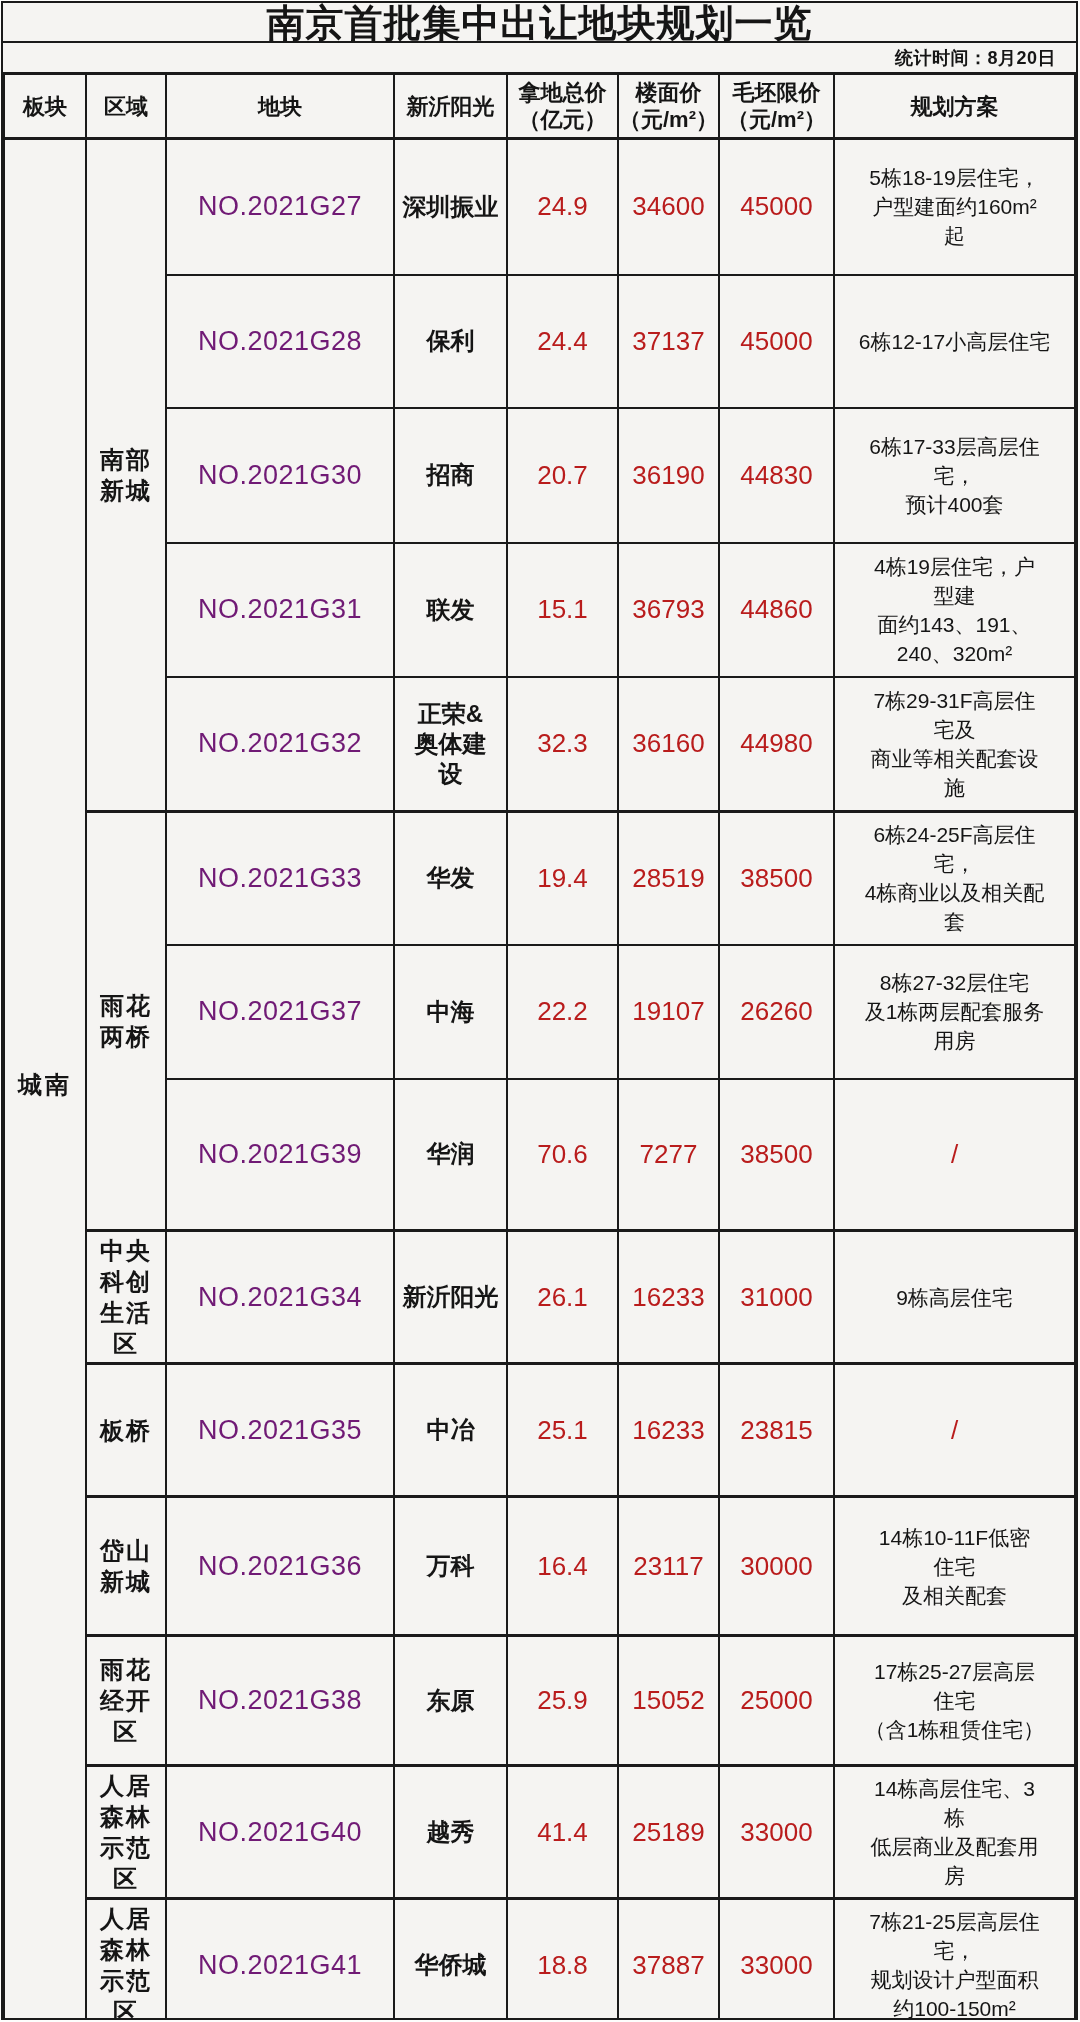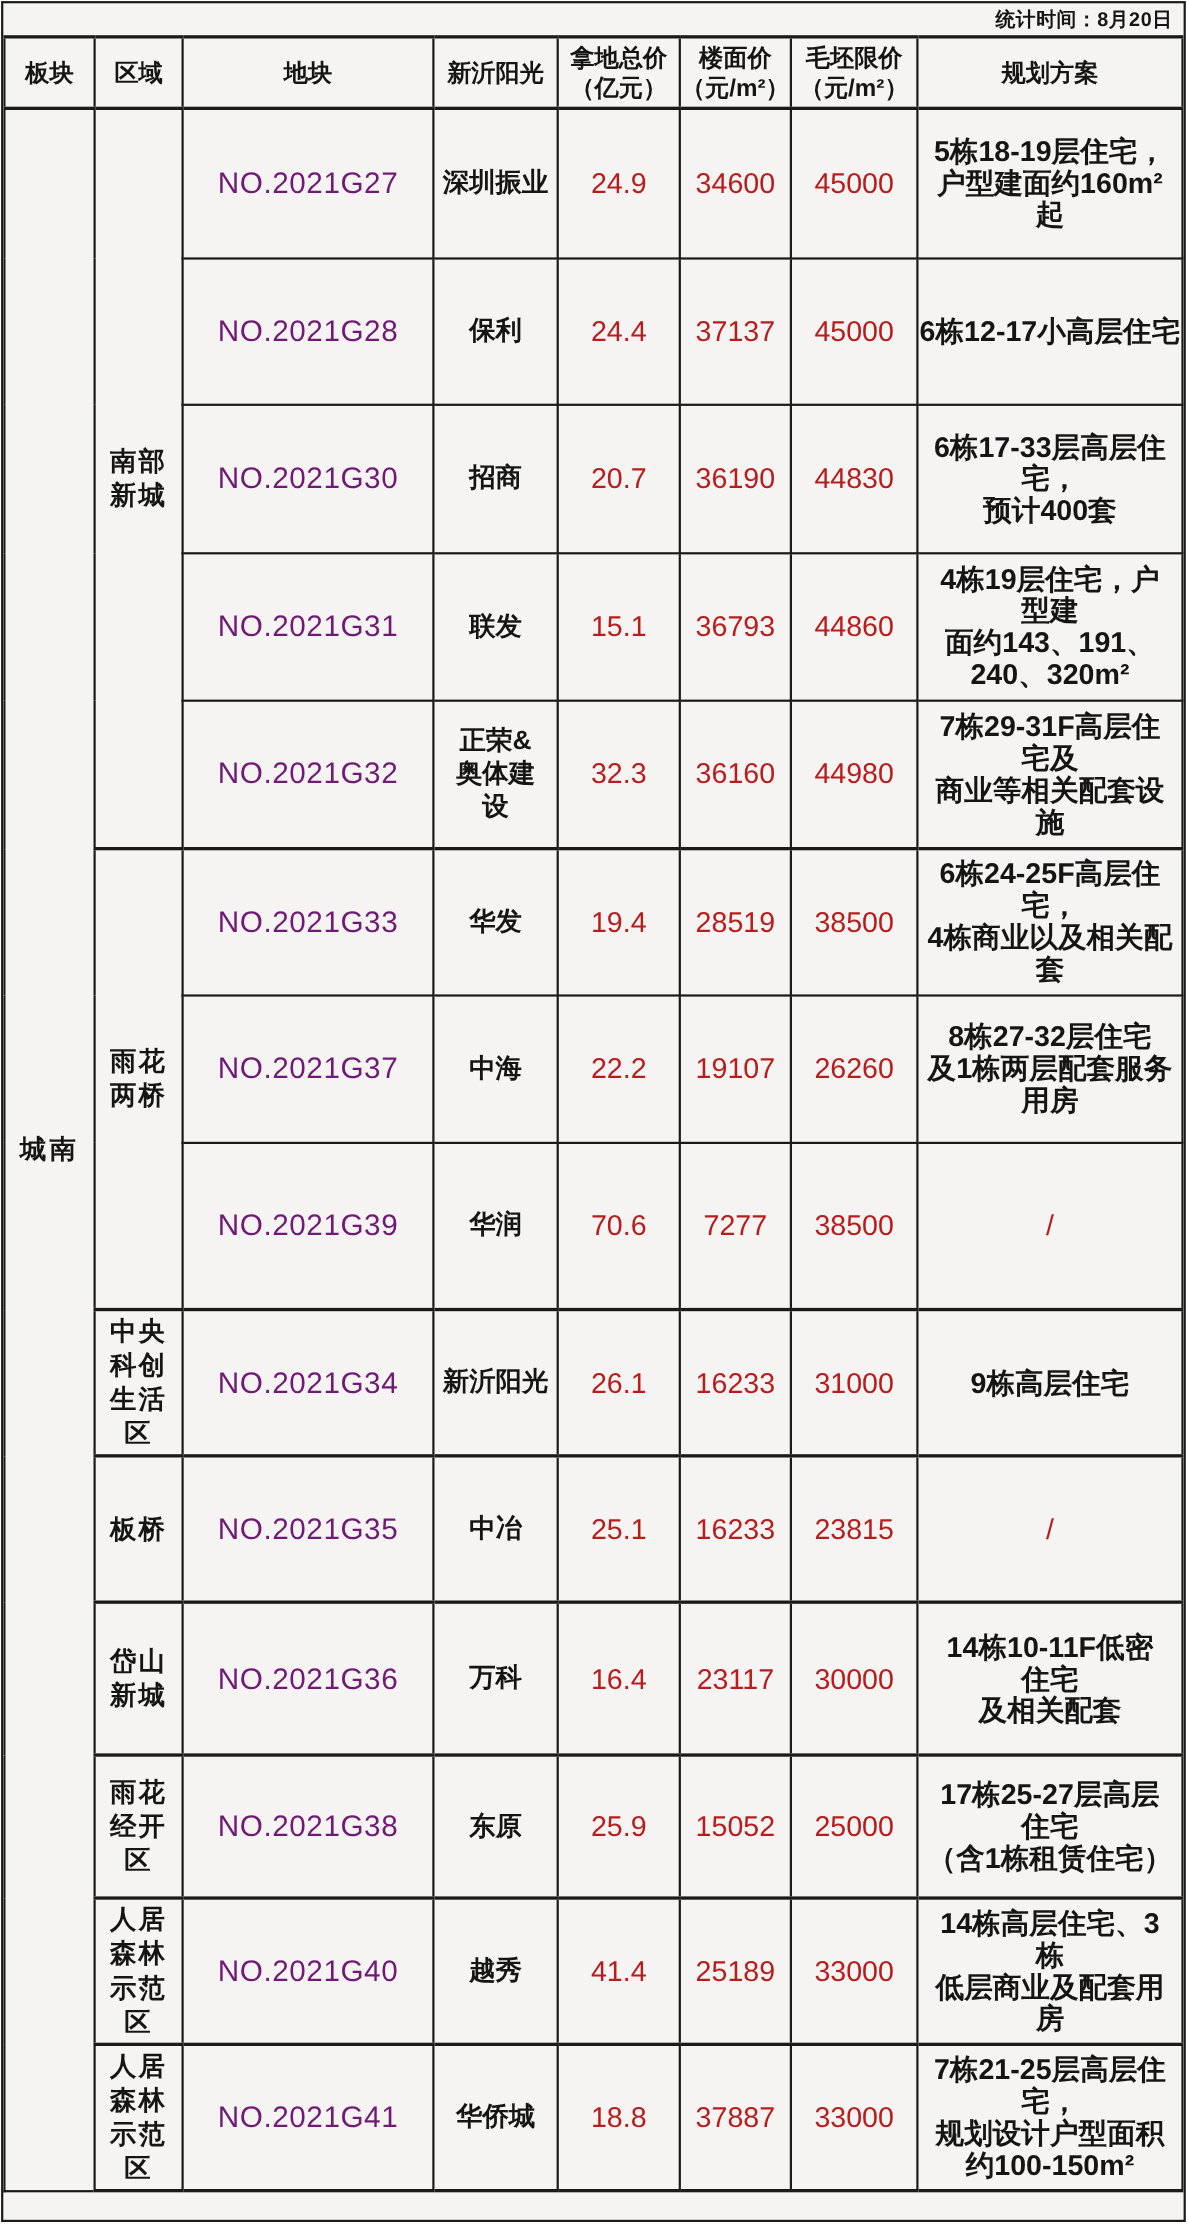--- a/index.html
+++ b/index.html
@@ -24,21 +24,21 @@
     font-size:38px;font-weight:800;
     line-height:41px;
     letter-spacing:1px;
     white-space:nowrap;
   }
   .subtitle-bar{
     height:29px;
     text-align:right;
     font-size:18px;font-weight:700;
     line-height:30px;
-    padding-right:10px;
+    padding-right:20px;
     letter-spacing:0.5px;
   }
   table.grid{
     width:100%;
     border-collapse:collapse;
     table-layout:fixed;
   }
   table.grid th,table.grid td{
     border:2px solid #1a1a1a;
     text-align:center;
@@ -54,28 +54,29 @@
     border-top-width:3px;
     border-bottom-width:3px;
   }
   tr.group-start td{border-top-width:3px;}
   table.grid tr:last-child td{border-bottom-width:3px;}
   .c-sector{font-size:24px;font-weight:700;letter-spacing:3px;}
   .c-region{font-size:24px;font-weight:700;line-height:31px;letter-spacing:2px;}
   .c-plot{font-size:27px;font-weight:400;letter-spacing:0.5px;color:#701a75;}
   .c-dev{font-size:24px;font-weight:700;line-height:30px;}
   .c-num{font-size:26px;font-weight:400;color:#b91c1c;}
-  .c-plan{font-size:26px;font-weight:700;line-height:29px;}
+  .c-plan{font-size:21px;font-weight:400;line-height:29px;}
   .c-plan .line{white-space:nowrap;}
   .line{display:block;}
 </style>
 </head>
 <body>
 
 <div class="sheet">
+  <div class="title-bar">南京首批集中出让地块规划一览</div>
   <div class="subtitle-bar">统计时间：8月20日</div>
   <table class="grid">
     <colgroup>
       <col style="width:82px">
         <col style="width:80px">
         <col style="width:228px">
       <col style="width:113px">
         <col style="width:111px">
         <col style="width:101px">
       <col style="width:115px">

